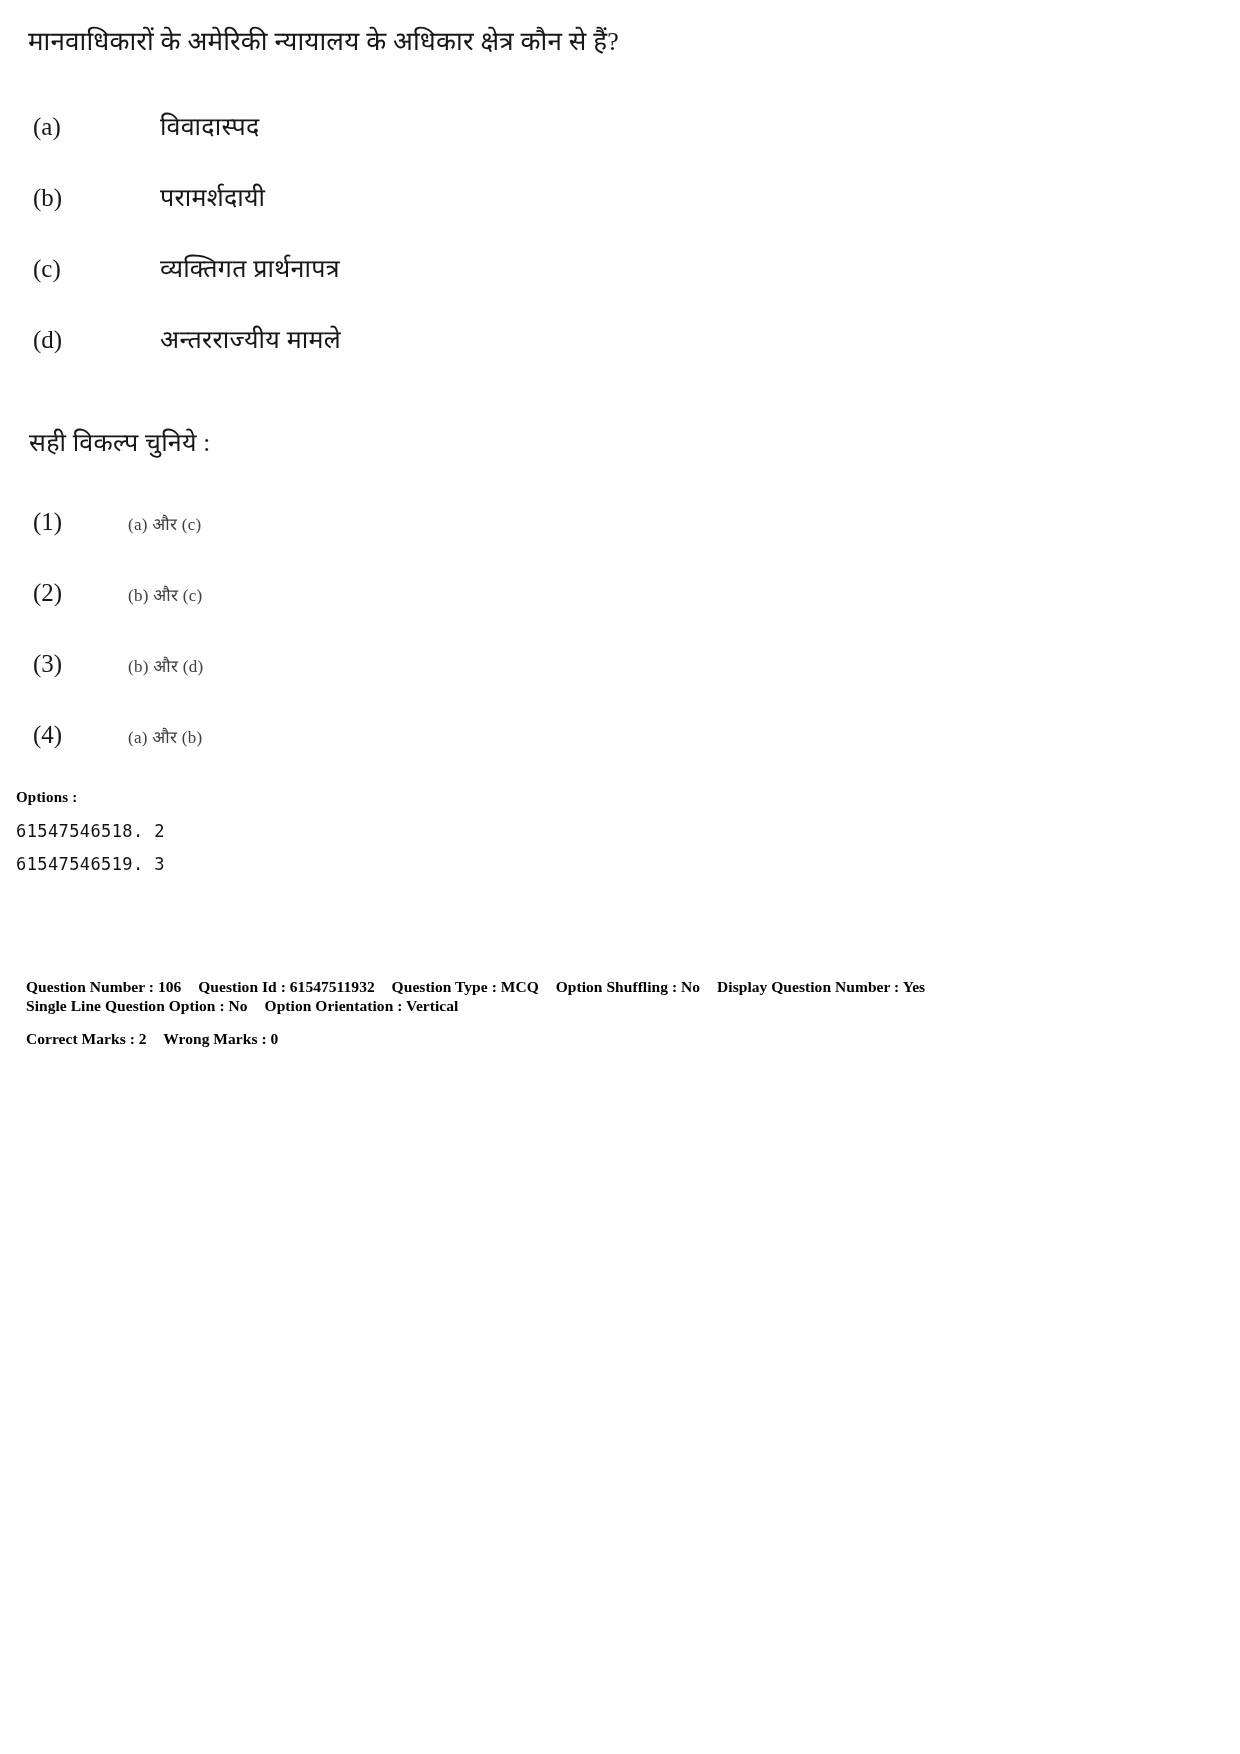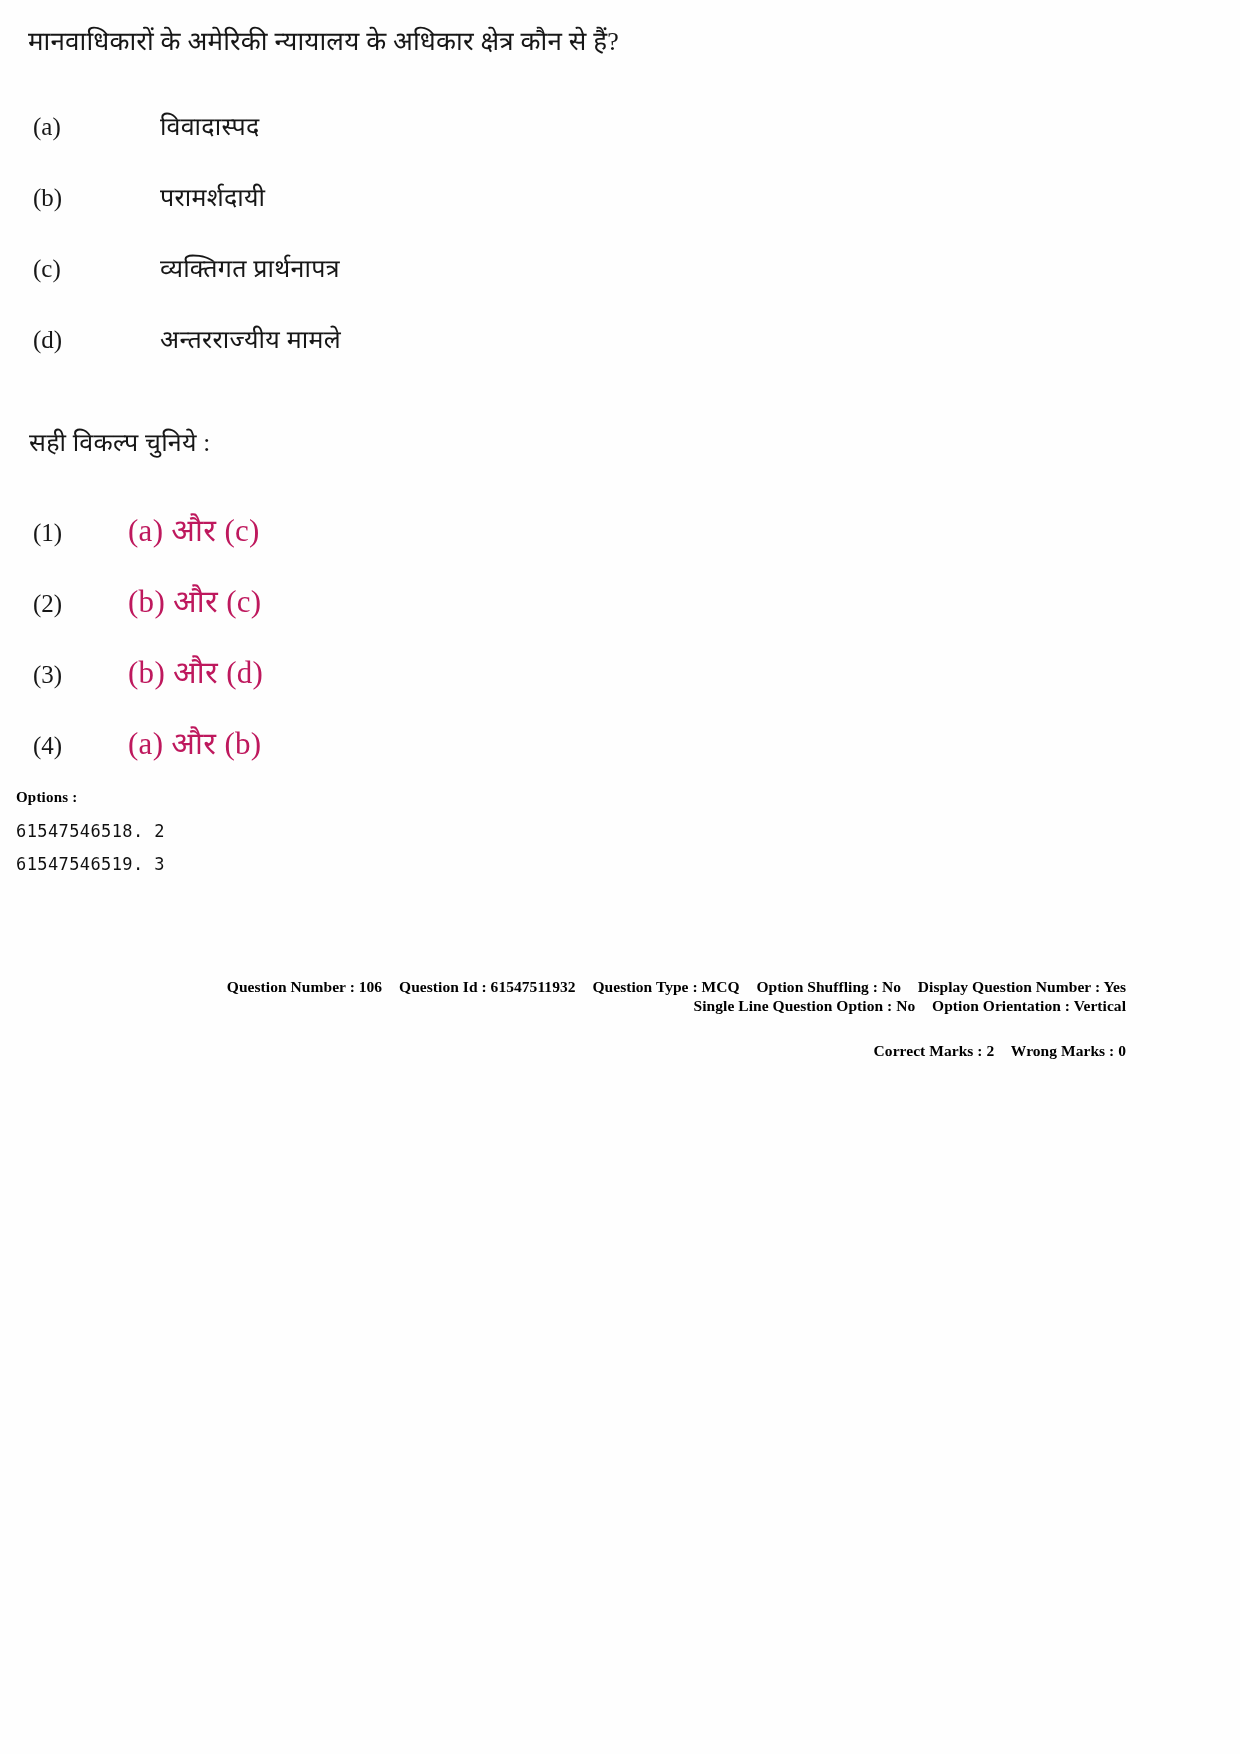--- a/index.html
+++ b/index.html
@@ -88,22 +88,22 @@
     align-items: baseline;
     height: 71px;
   }
   .choice-number {
     width: 95px;
     flex: 0 0 95px;
     font-size: 25px;
     color: #171717;
   }
   .choice-text {
-    font-size: 31px;
-    color: #be185d;
+    font-size: 17px;
+    color: #404040;
     letter-spacing: 0.3px;
     white-space: nowrap;
   }
 
   
   .options-block {
     position: absolute;
     left: 16px;
     top: 789px;
     width: 500px;
@@ -129,24 +129,23 @@
     position: absolute;
     left: 26px;
     top: 977px;
     width: 1100px;
     font-family: "Liberation Serif", "DejaVu Serif", serif;
     font-weight: bold;
     font-size: 15.5px;
     line-height: 19px;
     color: #000000;
     letter-spacing: 0.05px;
-    text-align: right;
   }
   .meta-line { white-space: nowrap; }
-  .meta-line.spaced { margin-top: 26px; }
+  .meta-line.spaced { margin-top: 14px; }
   .meta-sep { display: inline-block; width: 9px; }
 </style>
 </head>
 <body>
 
 <div class="page">
 
   <div class="question-stem">मानवाधिकारों के अमेरिकी न्यायालय के अधिकार क्षेत्र कौन से हैं?</div>
 
   <div class="statement-list">

